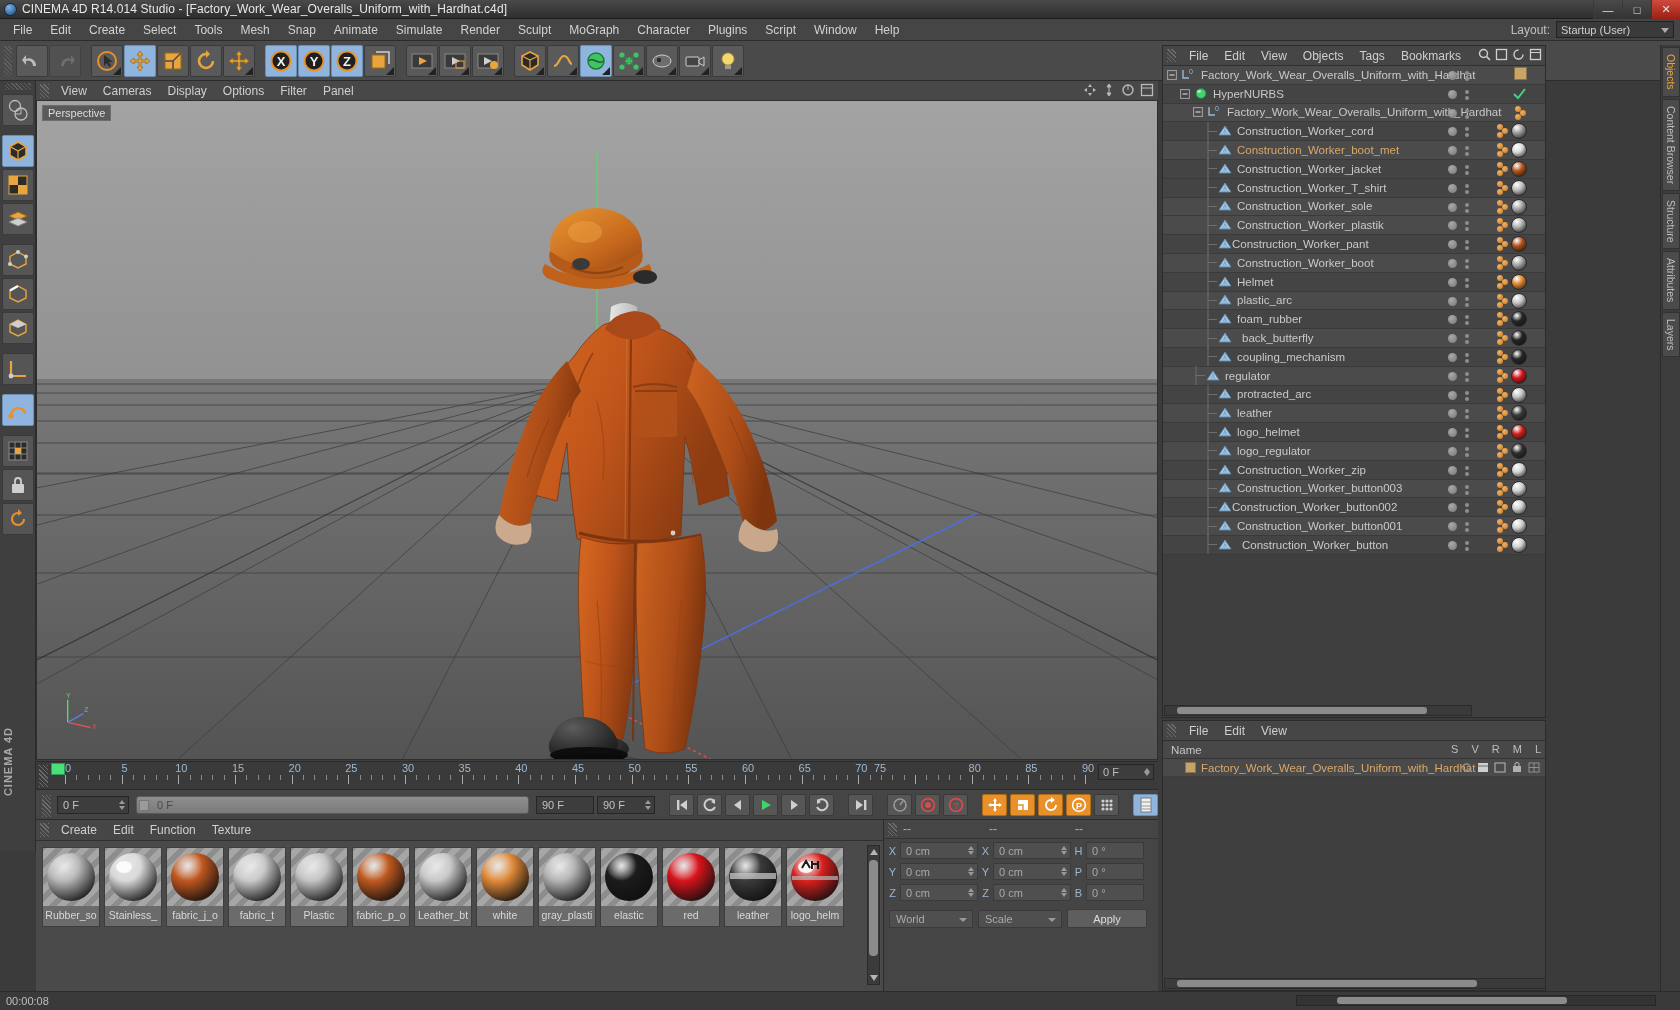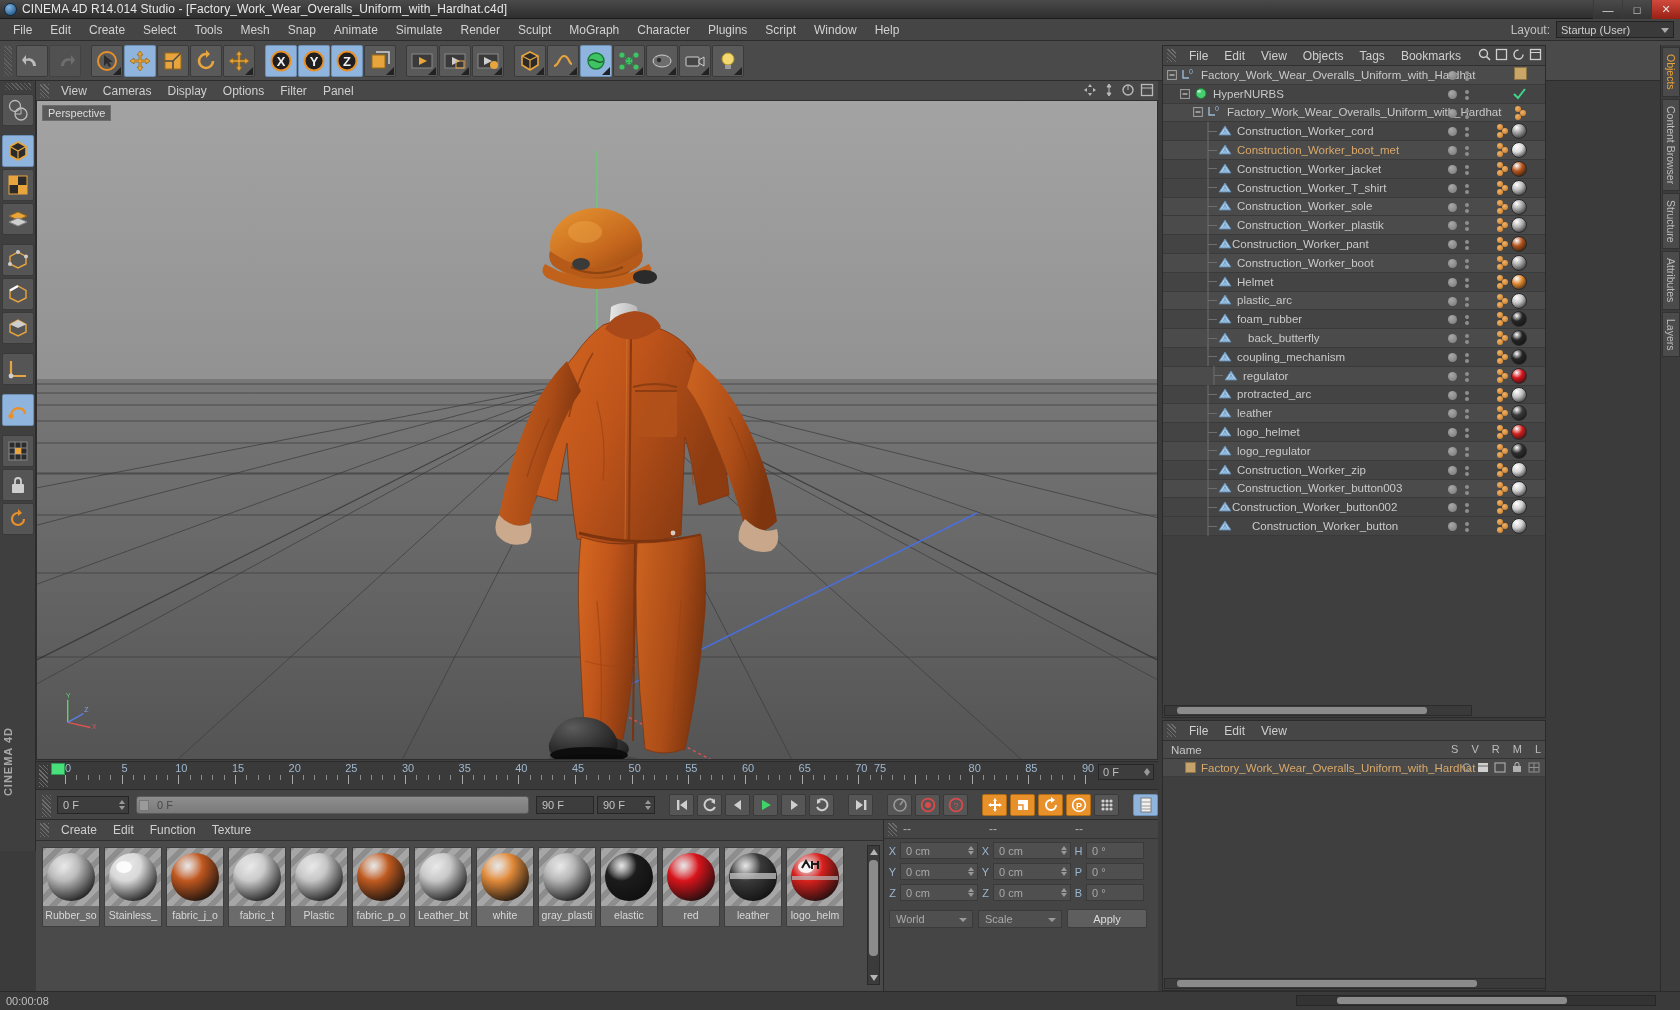--- a/index.html
+++ b/index.html
@@ -1674,21 +1674,21 @@
         </div>
         <div class="orow a">
           <div class="otree" style="padding-left: 43px;">
             <svg width="12" height="19" viewBox="0 0 12 19">
               <path d="M2 0 L2 19 M2 9.5 L11 9.5" stroke="#6e6e6e" stroke-width="1" fill="none"></path>
             </svg>
             <svg width="14" height="12" viewBox="0 0 14 12">
               <path d="M7 1 L13 10 L1 10 Z" fill="#a8cdeb" stroke="#5d87ad" stroke-width="0.9"></path>
               <path d="M7 1 L7 10 M4 10 L7 5 L10 10" stroke="#6d97bc" stroke-width="0.7" fill="none"></path>
             </svg>
-            <span class="oname" style="margin-left: 16px;">back_butterfly</span>
+            <span class="oname" style="margin-left: 10px;">back_butterfly</span>
           </div>
           <span class="bigdot"></span>
           <span class="dots">
             <i class="dot1"></i>
             <i class="dot2"></i>
           </span>
           <span class="tagcol">
             <span class="ptag">
               <i class="p1"></i>
               <i class="p2"></i>
@@ -1716,21 +1716,21 @@
           <span class="tagcol">
             <span class="ptag">
               <i class="p1"></i>
               <i class="p2"></i>
               <i class="p3"></i>
             </span>
             <span class="mtag" style="background: radial-gradient(circle at 34% 26%, rgb(255, 255, 255) 0%, rgb(38, 38, 38) 40%, rgb(16, 16, 16) 100%); border-radius: 50%;"></span>
           </span>
         </div>
         <div class="orow a">
-          <div class="otree" style="padding-left: 49px;">
+          <div class="otree" style="padding-left: 31px;">
             <svg width="12" height="19" viewBox="0 0 12 19">
               <path d="M2 0 L2 19 M2 9.5 L11 9.5" stroke="#6e6e6e" stroke-width="1" fill="none"></path>
             </svg>
             <svg width="14" height="12" viewBox="0 0 14 12">
               <path d="M7 1 L13 10 L1 10 Z" fill="#a8cdeb" stroke="#5d87ad" stroke-width="0.9"></path>
               <path d="M7 1 L7 10 M4 10 L7 5 L10 10" stroke="#6d97bc" stroke-width="0.7" fill="none"></path>
             </svg>
             <span class="oname" style="margin-left: 5px;">regulator</span>
           </div>
           <span class="bigdot"></span>
@@ -1915,30 +1915,55 @@
           </span>
           <span class="tagcol">
             <span class="ptag">
               <i class="p1"></i>
               <i class="p2"></i>
               <i class="p3"></i>
             </span>
             <span class="mtag" style="background: radial-gradient(circle at 34% 26%, rgb(255, 255, 255) 0%, rgb(208, 208, 208) 40%, rgb(16, 16, 16) 100%); border-radius: 50%;"></span>
           </span>
         </div>
+        <div class="orow a">
+          <div class="otree" style="padding-left: 43px;">
+            <svg width="12" height="19" viewBox="0 0 12 19">
+              <path d="M2 0 L2 19 M2 9.5 L11 9.5" stroke="#6e6e6e" stroke-width="1" fill="none"></path>
+            </svg>
+            <svg width="14" height="12" viewBox="0 0 14 12">
+              <path d="M7 1 L13 10 L1 10 Z" fill="#a8cdeb" stroke="#5d87ad" stroke-width="0.9"></path>
+              <path d="M7 1 L7 10 M4 10 L7 5 L10 10" stroke="#6d97bc" stroke-width="0.7" fill="none"></path>
+            </svg>
+            <span class="oname" style="margin-left: 5px;">Construction_Worker_button001</span>
+          </div>
+          <span class="bigdot"></span>
+          <span class="dots">
+            <i class="dot1"></i>
+            <i class="dot2"></i>
+          </span>
+          <span class="tagcol">
+            <span class="ptag">
+              <i class="p1"></i>
+              <i class="p2"></i>
+              <i class="p3"></i>
+            </span>
+            <span class="mtag" style="background: radial-gradient(circle at 34% 26%, rgb(255, 255, 255) 0%, rgb(208, 208, 208) 40%, rgb(16, 16, 16) 100%); border-radius: 50%;"></span>
+          </span>
+        </div>
         <div class="orow b">
           <div class="otree" style="padding-left: 43px;">
             <svg width="12" height="19" viewBox="0 0 12 19">
               <path d="M2 0 L2 19 M2 9.5 L11 9.5" stroke="#6e6e6e" stroke-width="1" fill="none"></path>
             </svg>
             <svg width="14" height="12" viewBox="0 0 14 12">
               <path d="M7 1 L13 10 L1 10 Z" fill="#a8cdeb" stroke="#5d87ad" stroke-width="0.9"></path>
               <path d="M7 1 L7 10 M4 10 L7 5 L10 10" stroke="#6d97bc" stroke-width="0.7" fill="none"></path>
             </svg>
-            <span class="oname" style="margin-left: 20px;">Construction_Worker_button</span>
+            <span class="oname" style="margin-left: 10px;">Construction_Worker_button</span>
           </div>
           <span class="bigdot"></span>
           <span class="dots">
             <i class="dot1"></i>
             <i class="dot2"></i>
           </span>
           <span class="tagcol">
             <span class="ptag">
               <i class="p1"></i>
               <i class="p2"></i>

